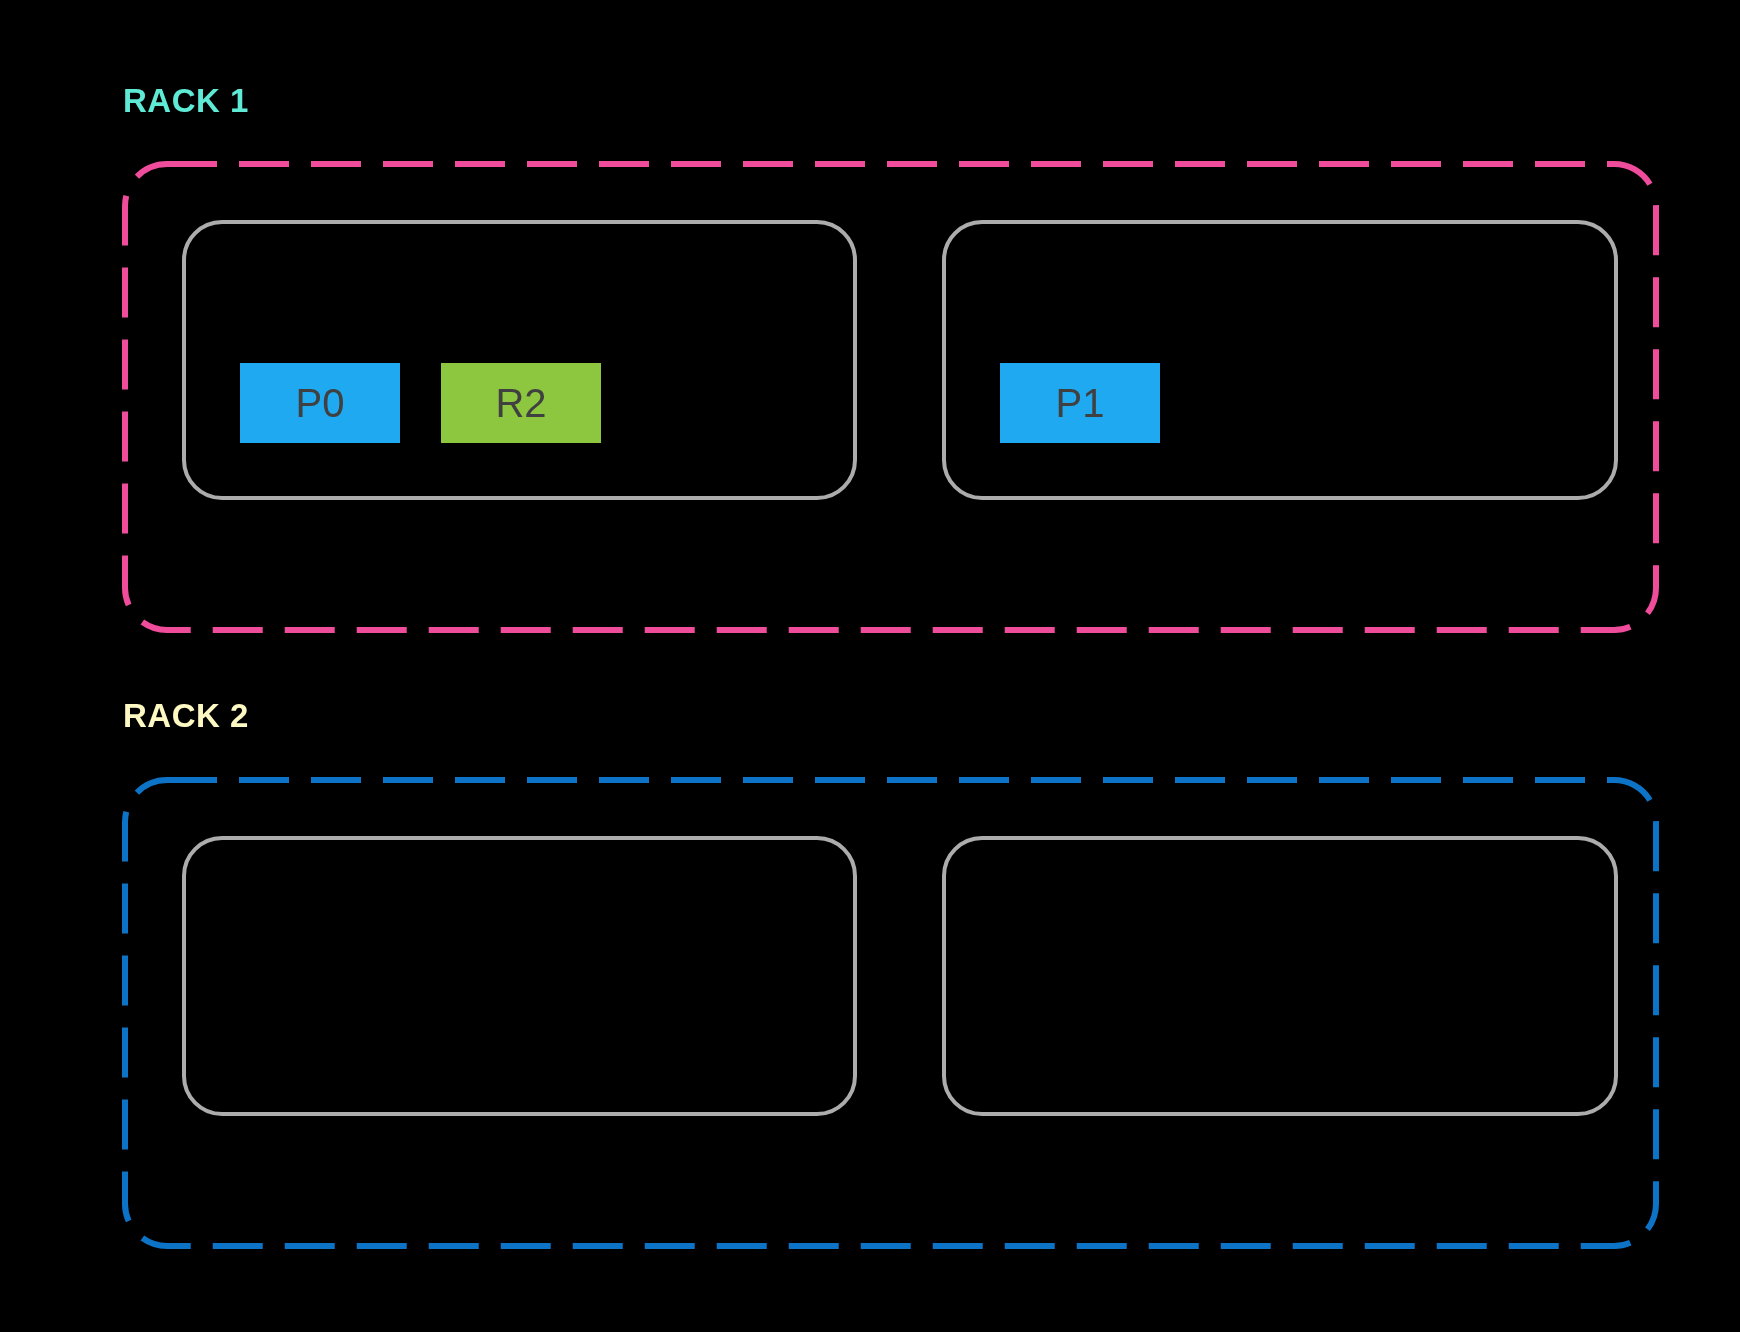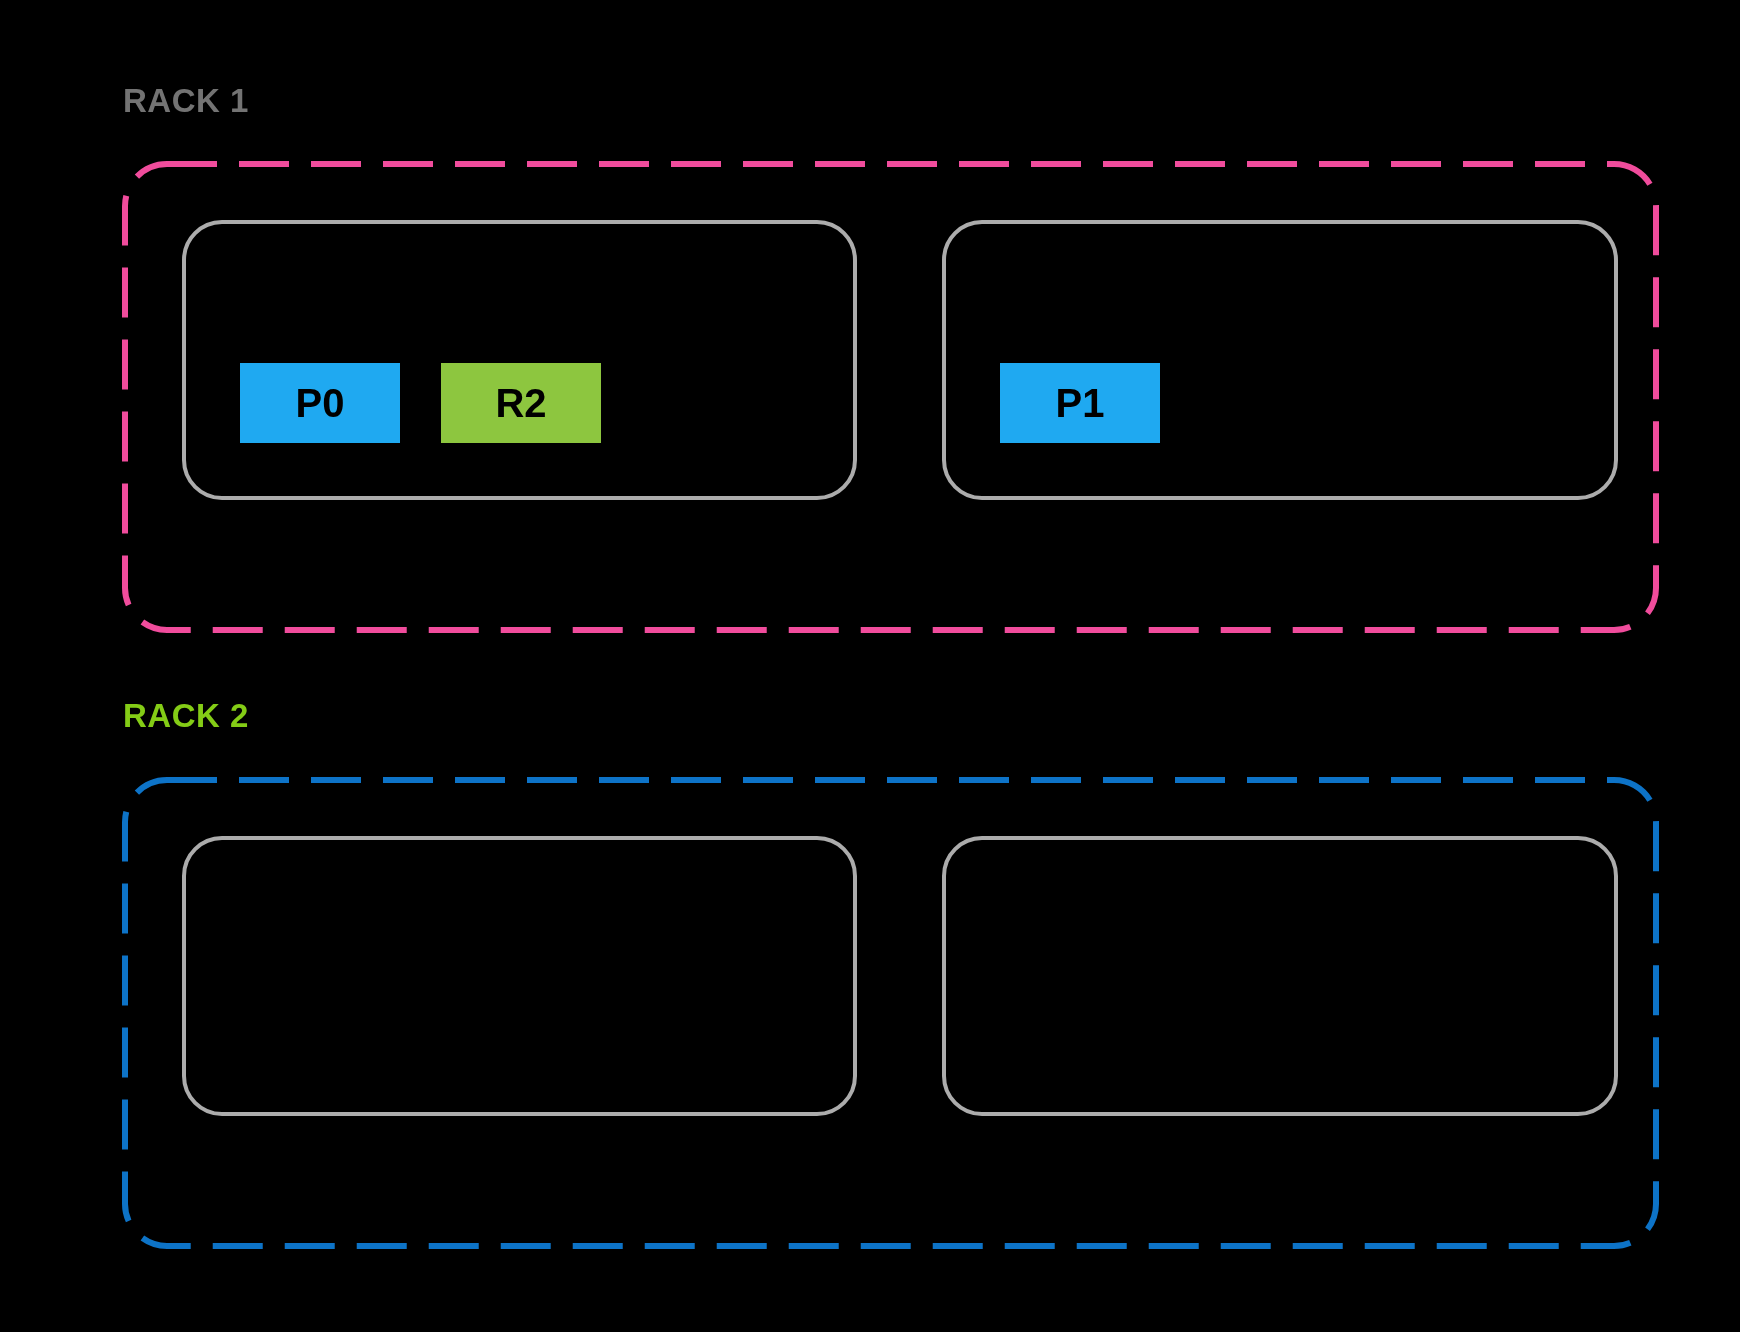--- a/index.html
+++ b/index.html
@@ -17,22 +17,22 @@
   }
   .rack-label {
     position: absolute;
     left: 123px;
     margin: 0;
     font-size: 33px;
     font-weight: 800;
     letter-spacing: 0.5px;
     line-height: 1;
   }
-  .rack-label.rack-1 { top: 84px;  color: #737373; }
-  .rack-label.rack-2 { top: 699px; color: #84cc16; }
+  .rack-label.rack-1 { top: 84px;  color: #5eead4; }
+  .rack-label.rack-2 { top: 699px; color: #fef9c3; }
 
   .rack {
     position: absolute;
     left: 122px;
     width: 1537px;
     height: 472px;
   }
   .rack.rack-1 { top: 161px; }
   .rack.rack-2 { top: 777px; }
 
@@ -66,22 +66,22 @@
     top: 139px;
     display: flex;
     gap: 41px;
   }
   .box {
     width: 160px;
     height: 80px;
     line-height: 80px;
     text-align: center;
     font-size: 40px;
-    font-weight: 700;
-    color: #000000;
+    font-weight: 400;
+    color: #404040;
   }
   .box[data-type="primary"] { background: #1FA9F1; }
   .box[data-type="replica"] { background: #8DC63F; }
 </style>
 </head>
 <body>
 
 <div class="stage">
 
   <h2 class="rack-label rack-1">RACK 1</h2>

